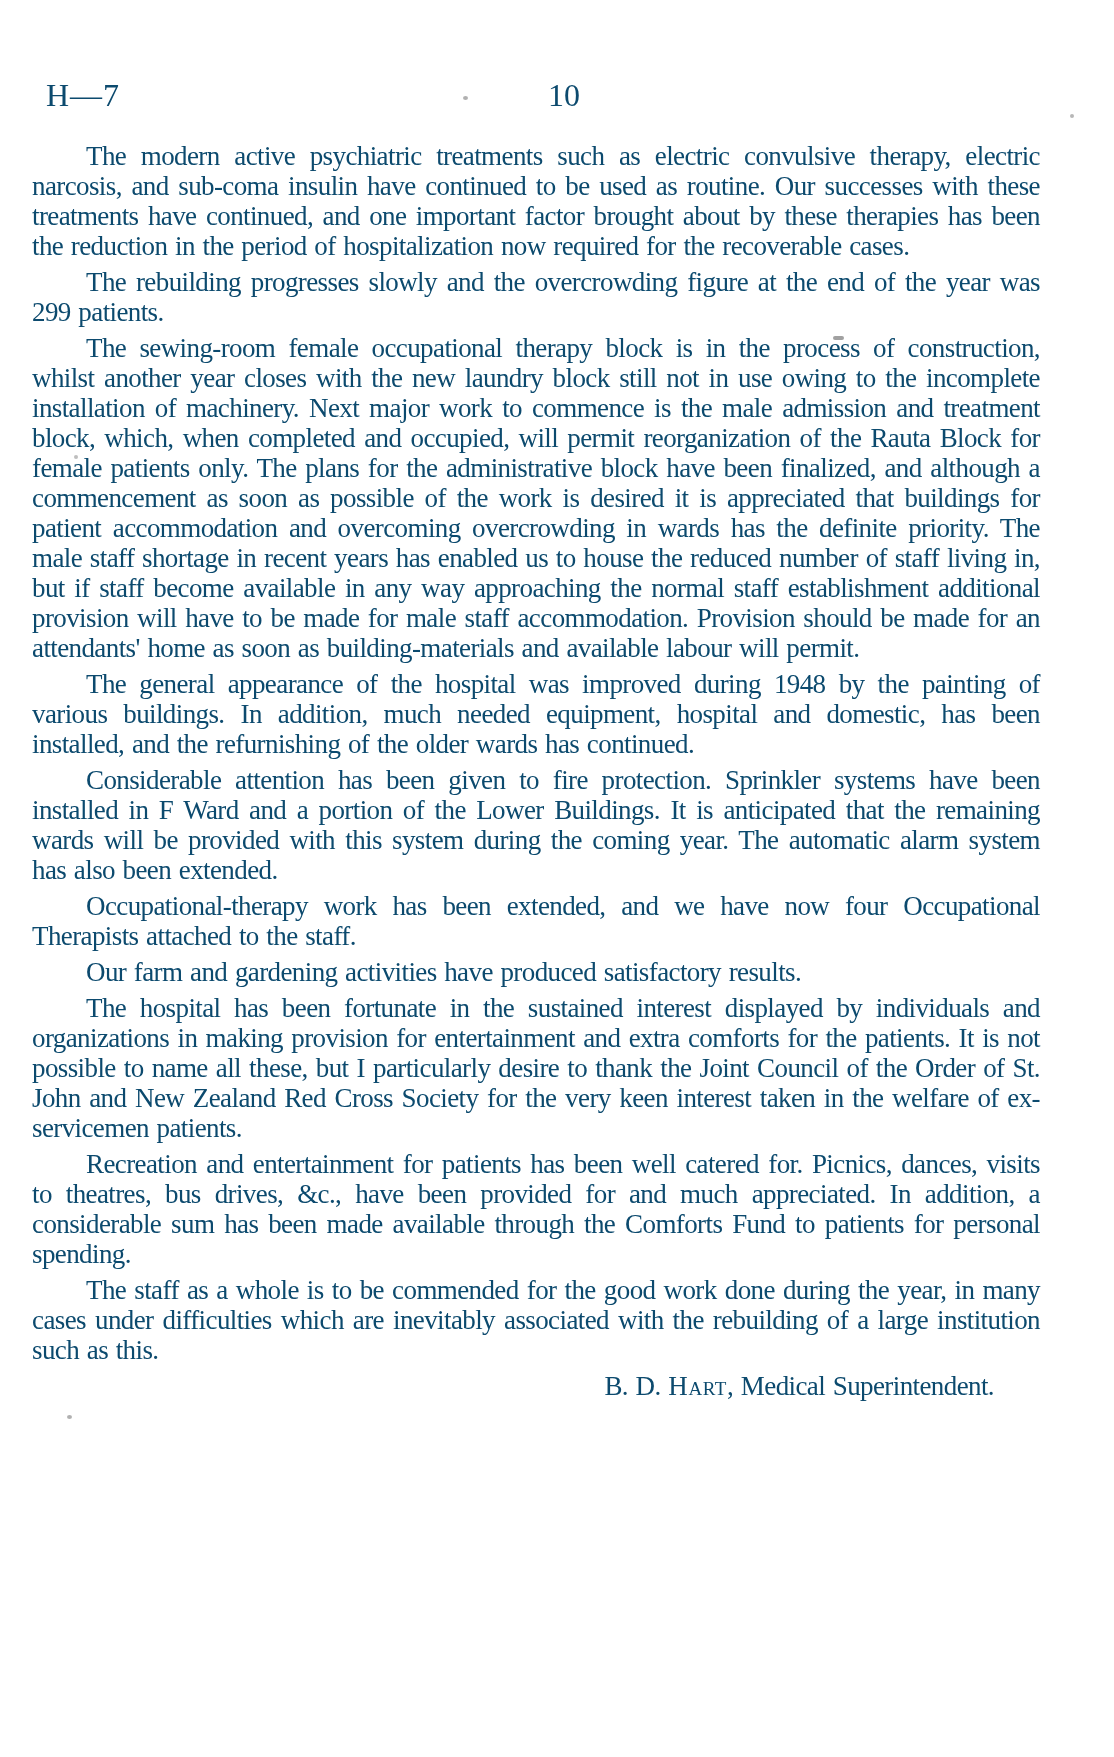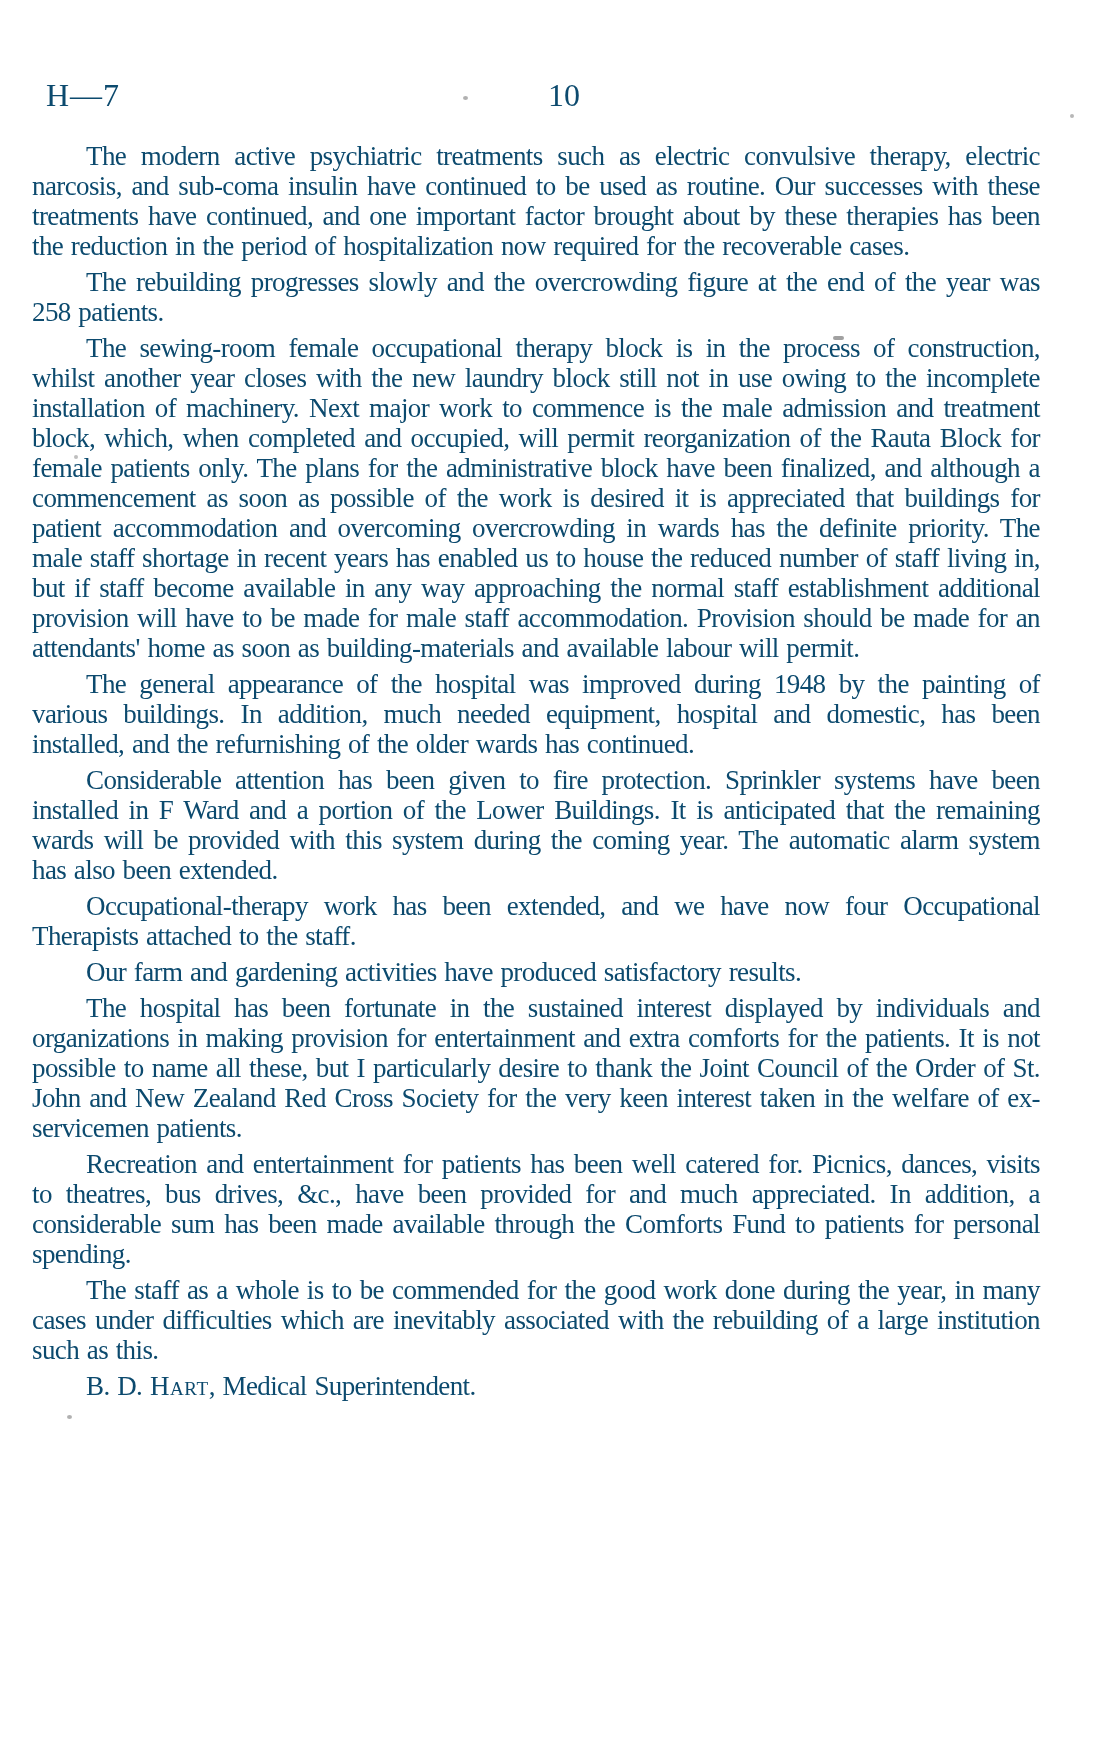--- a/index.html
+++ b/index.html
@@ -46,20 +46,21 @@
     text-align: justify;
   }
   .content p {
     margin: 0 16px 6px 0;
     text-indent: 54px;
     letter-spacing: -0.6px;
     word-spacing: 1.5px;
   }
   .signature {
     margin-top: 24px;
+    text-align: right;
     padding-right: 46px;
     text-indent: 0;
     letter-spacing: -0.2px;
   }
   .sc {
     font-variant: small-caps;
     letter-spacing: 0.6px;
   }
   .speck {
     position: absolute;
@@ -77,21 +78,21 @@
 
 <div class="page">
 
   <div class="header">
     <span class="doc-ref">H—7</span>
     <span class="page-num">10</span>
   </div>
 
   <div class="content">
     <p>The modern active psychiatric treatments such as electric convulsive therapy, electric narcosis, and sub-coma insulin have continued to be used as routine. Our successes with these treatments have continued, and one important factor brought about by these therapies has been the reduction in the period of hospitalization now required for the recoverable cases.</p>
-    <p>The rebuilding progresses slowly and the overcrowding figure at the end of the year was 258 patients.</p>
+    <p>The rebuilding progresses slowly and the overcrowding figure at the end of the year was 299 patients.</p>
     <p>The sewing-room female occupational therapy block is in the process of construction, whilst another year closes with the new laundry block still not in use owing to the incomplete installation of machinery. Next major work to commence is the male admission and treatment block, which, when completed and occupied, will permit reorganization of the Rauta Block for female patients only. The plans for the administrative block have been finalized, and although a commencement as soon as possible of the work is desired it is appreciated that buildings for patient accommodation and overcoming overcrowding in wards has the definite priority. The male staff shortage in recent years has enabled us to house the reduced number of staff living in, but if staff become available in any way approaching the normal staff establishment additional provision will have to be made for male staff accommodation. Provision should be made for an attendants' home as soon as building-materials and available labour will permit.</p>
     <p>The general appearance of the hospital was improved during 1948 by the painting of various buildings. In addition, much needed equipment, hospital and domestic, has been installed, and the refurnishing of the older wards has continued.</p>
     <p>Considerable attention has been given to fire protection. Sprinkler systems have been installed in F Ward and a portion of the Lower Buildings. It is anticipated that the remaining wards will be provided with this system during the coming year. The automatic alarm system has also been extended.</p>
     <p>Occupational-therapy work has been extended, and we have now four Occupational Therapists attached to the staff.</p>
     <p>Our farm and gardening activities have produced satisfactory results.</p>
     <p>The hospital has been fortunate in the sustained interest displayed by individuals and organizations in making provision for entertainment and extra comforts for the patients. It is not possible to name all these, but I particularly desire to thank the Joint Council of the Order of St. John and New Zealand Red Cross Society for the very keen interest taken in the welfare of ex-servicemen patients.</p>
     <p>Recreation and entertainment for patients has been well catered for. Picnics, dances, visits to theatres, bus drives, &amp;c., have been provided for and much appreciated. In addition, a considerable sum has been made available through the Comforts Fund to patients for personal spending.</p>
     <p>The staff as a whole is to be commended for the good work done during the year, in many cases under difficulties which are inevitably associated with the rebuilding of a large institution such as this.</p>
 
     <p class="signature">

